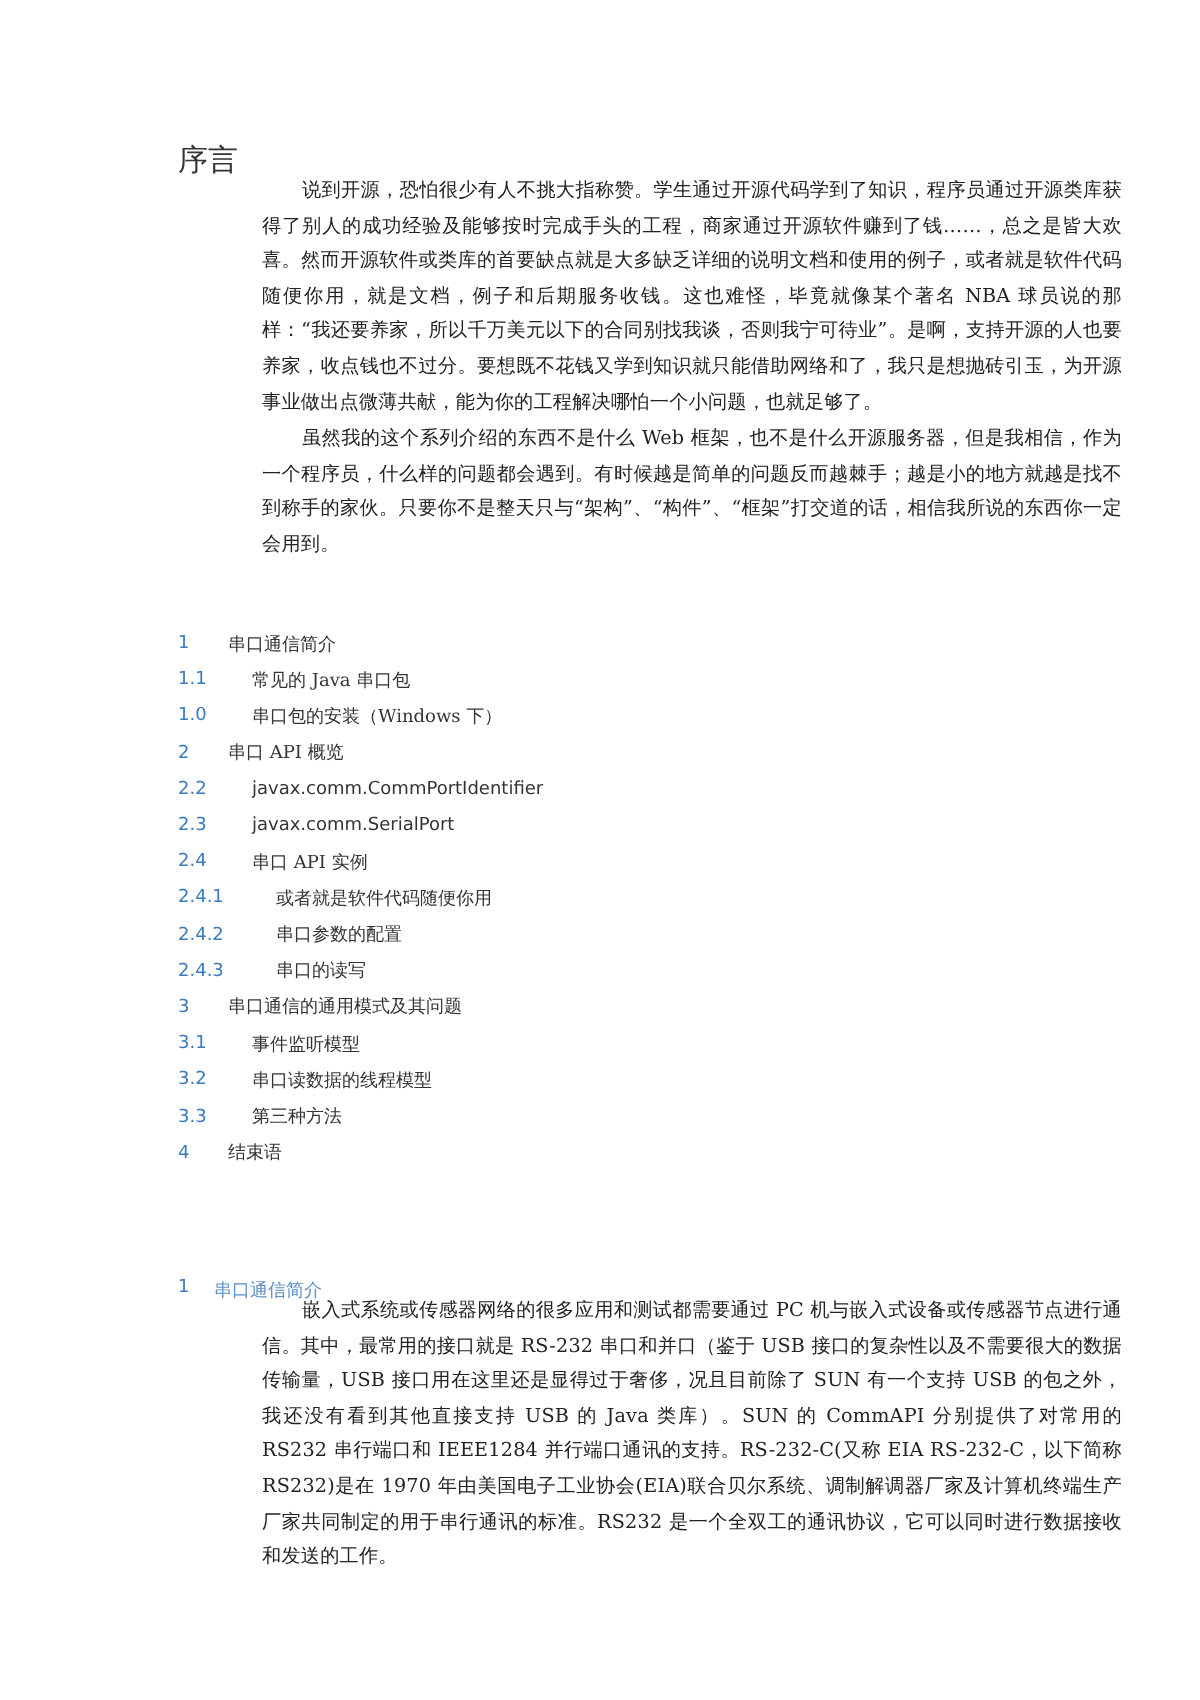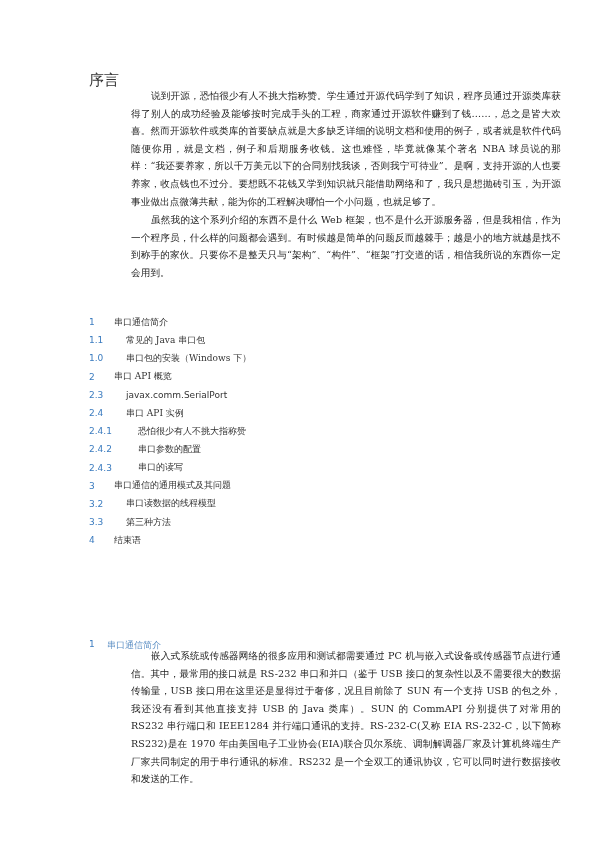--- a/index.html
+++ b/index.html
@@ -43,42 +43,50 @@
       </div>
     <div class="toc-row lvl2">
         <span class="toc-num">1.0</span>
         <span class="toc-text">串口包的安装（Windows 下）</span>
       </div>
     <div class="toc-row lvl1">
         <span class="toc-num">2</span>
         <span class="toc-text">串口 API 概览</span>
       </div>
     <div class="toc-row lvl2">
+        <span class="toc-num">2.2</span>
+        <span class="toc-text mono">javax.comm.CommPortIdentifier</span>
+      </div>
+    <div class="toc-row lvl2">
         <span class="toc-num">2.3</span>
         <span class="toc-text mono">javax.comm.SerialPort</span>
       </div>
     <div class="toc-row lvl2">
         <span class="toc-num">2.4</span>
         <span class="toc-text">串口 API 实例</span>
       </div>
     <div class="toc-row lvl3">
         <span class="toc-num">2.4.1</span>
-        <span class="toc-text">恐怕很少有人不挑大指称赞</span>
+        <span class="toc-text">或者就是软件代码随便你用</span>
       </div>
     <div class="toc-row lvl3">
         <span class="toc-num">2.4.2</span>
         <span class="toc-text">串口参数的配置</span>
       </div>
     <div class="toc-row lvl3">
         <span class="toc-num">2.4.3</span>
         <span class="toc-text">串口的读写</span>
       </div>
     <div class="toc-row lvl1">
         <span class="toc-num">3</span>
         <span class="toc-text">串口通信的通用模式及其问题</span>
+      </div>
+    <div class="toc-row lvl2">
+        <span class="toc-num">3.1</span>
+        <span class="toc-text">事件监听模型</span>
       </div>
     <div class="toc-row lvl2">
         <span class="toc-num">3.2</span>
         <span class="toc-text">串口读数据的线程模型</span>
       </div>
     <div class="toc-row lvl2">
         <span class="toc-num">3.3</span>
         <span class="toc-text">第三种方法</span>
       </div>
     <div class="toc-row lvl1">

